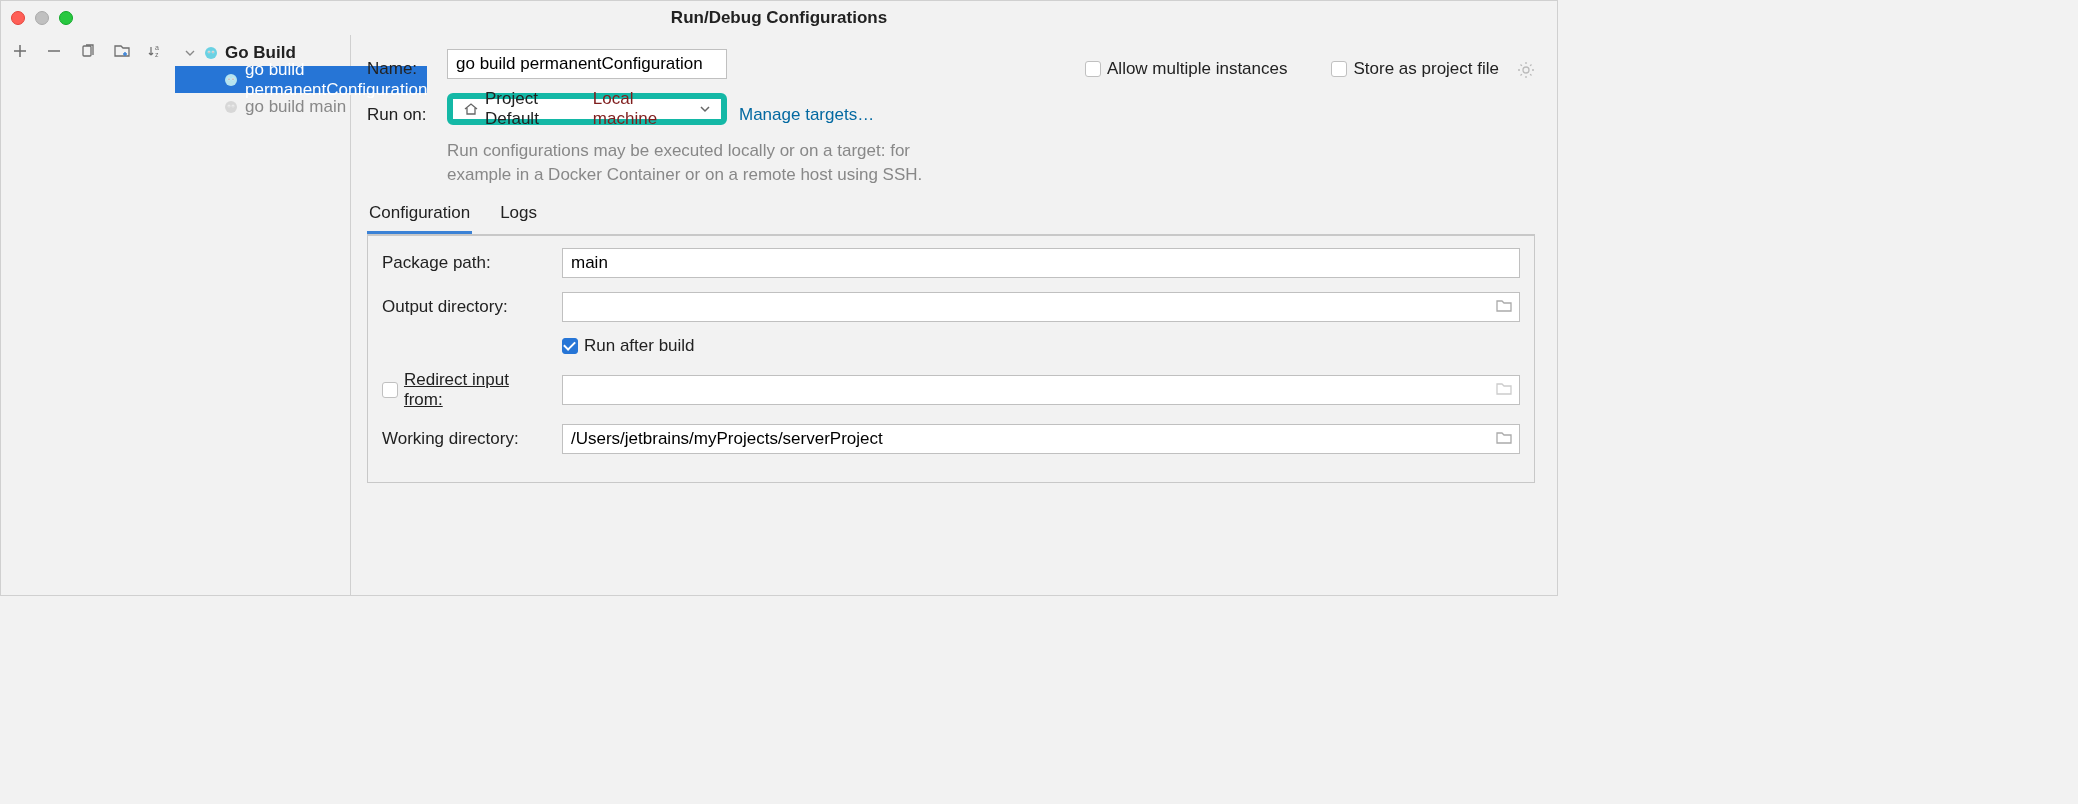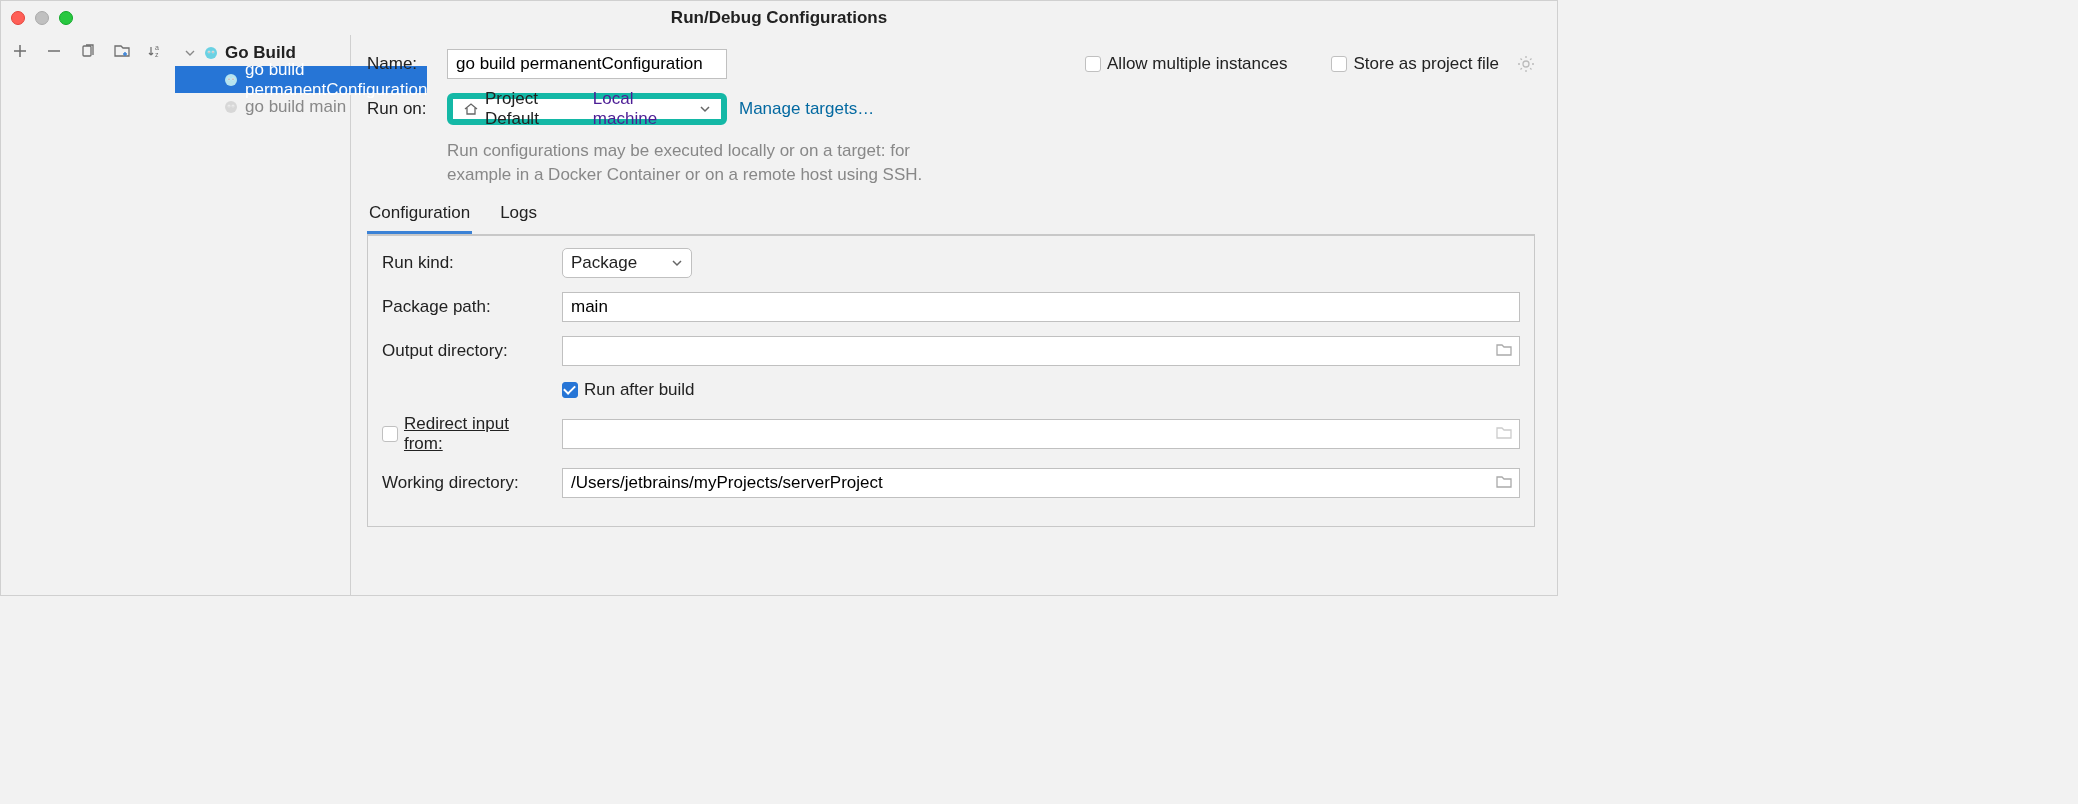--- a/index.html
+++ b/index.html
@@ -57,21 +57,21 @@
   .tree-row { display: flex; align-items: center; height: 27px; padding-left: 10px; gap: 6px; cursor: default; }
   .tree-row.group { font-weight: 600; }
   .tree-row.child  { padding-left: 48px; }
   .tree-row.selected { background: #2675d6; color:#fff; }
   .tree-row .twisty { width: 12px; display:inline-flex; color:#888; }
   .go-gopher { width:16px; height:16px; display:inline-flex; }
   .content {
     flex: 1;
     padding: 14px 22px 0 16px;
   }
-  .row { display: flex; align-items: center; margin-bottom: 14px; gap: 12px; }
+  .row { display: flex; align-items: flex-end; margin-bottom: 14px; gap: 12px; }
   .row-label { width: 68px; }
   .text-input {
     height: 30px;
     border: 1px solid #c0c0c0;
     background: #fff;
     padding: 2px 8px;
     font-size: 17px;
   }
   .name-input { width: 280px; }
   .checkbox { width:16px; height:16px; border:1px solid #c0c0c0; border-radius:3px; background:#fff; display:inline-block; margin-right:6px; vertical-align:middle; cursor:pointer; }
@@ -83,21 +83,21 @@
     height: 32px;
     border: 6px solid #14b8a6;
     border-radius: 6px;
     background:#fff;
     display:flex;
     align-items:center;
     padding:0 10px;
     gap:6px;
     cursor:pointer;
   }
-  .run-on-select .grey { color:#4c1d95; }
+  .run-on-select .grey { color:#7f1d1d; }
   .run-on-select .chev { margin-left:auto; color:#666; }
   .link { color:#0369a1; cursor:pointer; }
   .hint { color:#888; margin-left:80px; margin-bottom:10px; line-height:1.4; max-width:520px; }
   .tabs { display:flex; gap:26px; border-bottom:1px solid #c8c8c8; margin-top:6px; }
   .tab { padding:6px 2px 8px; cursor:pointer; }
   .tab.active { border-bottom:3px solid #3b82d6; font-weight:400; }
   .config-panel {
     border:1px solid #c8c8c8;
     background:#f2f2f2;
     padding:12px 14px;
@@ -258,31 +258,20 @@
         <span>example in a Docker Container or on a remote host using SSH.</span>
       </div>
 
       <div class="tabs">
         <div class="tab active">Configuration</div>
         <div class="tab">Logs</div>
       </div>
 
       <div class="config-panel">
 
-        <div class="prow">
-          <span class="plabel">Run kind:</span>
-          <div class="small-select">
-            <span>Package</span>
-            <span class="chev">
-              <svg width="12" height="12" viewBox="0 0 12 12">
-                  <path d="M2 4l4 4 4-4" fill="none" stroke="#666" stroke-width="1.5"></path>
-                </svg>
-            </span>
-          </div>
-        </div>
 
         <div class="prow">
           <span class="plabel">Package path:</span>
           <input class="pinput" value="main" style="">
         </div>
 
         <div class="prow">
           <span class="plabel">Output directory:</span>
           <div class="pinput-wrap">
             <input class="pinput" style="width: 100%;" value="">

